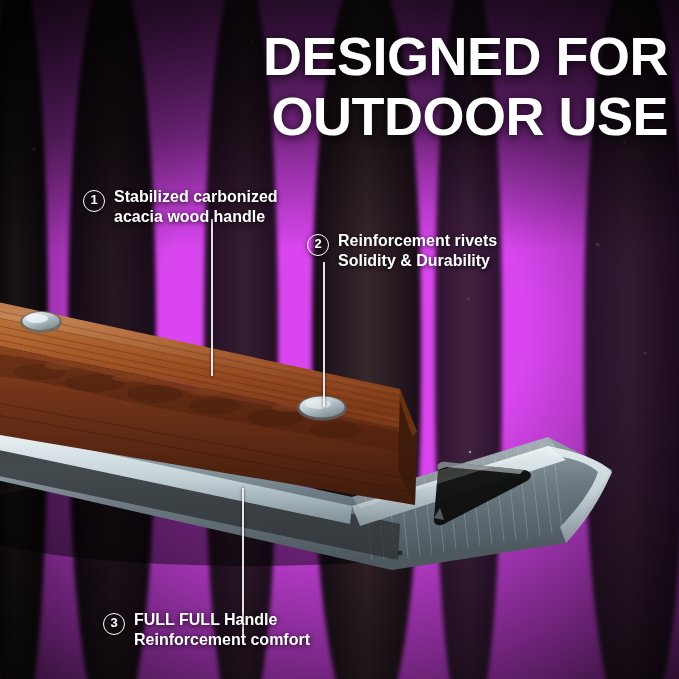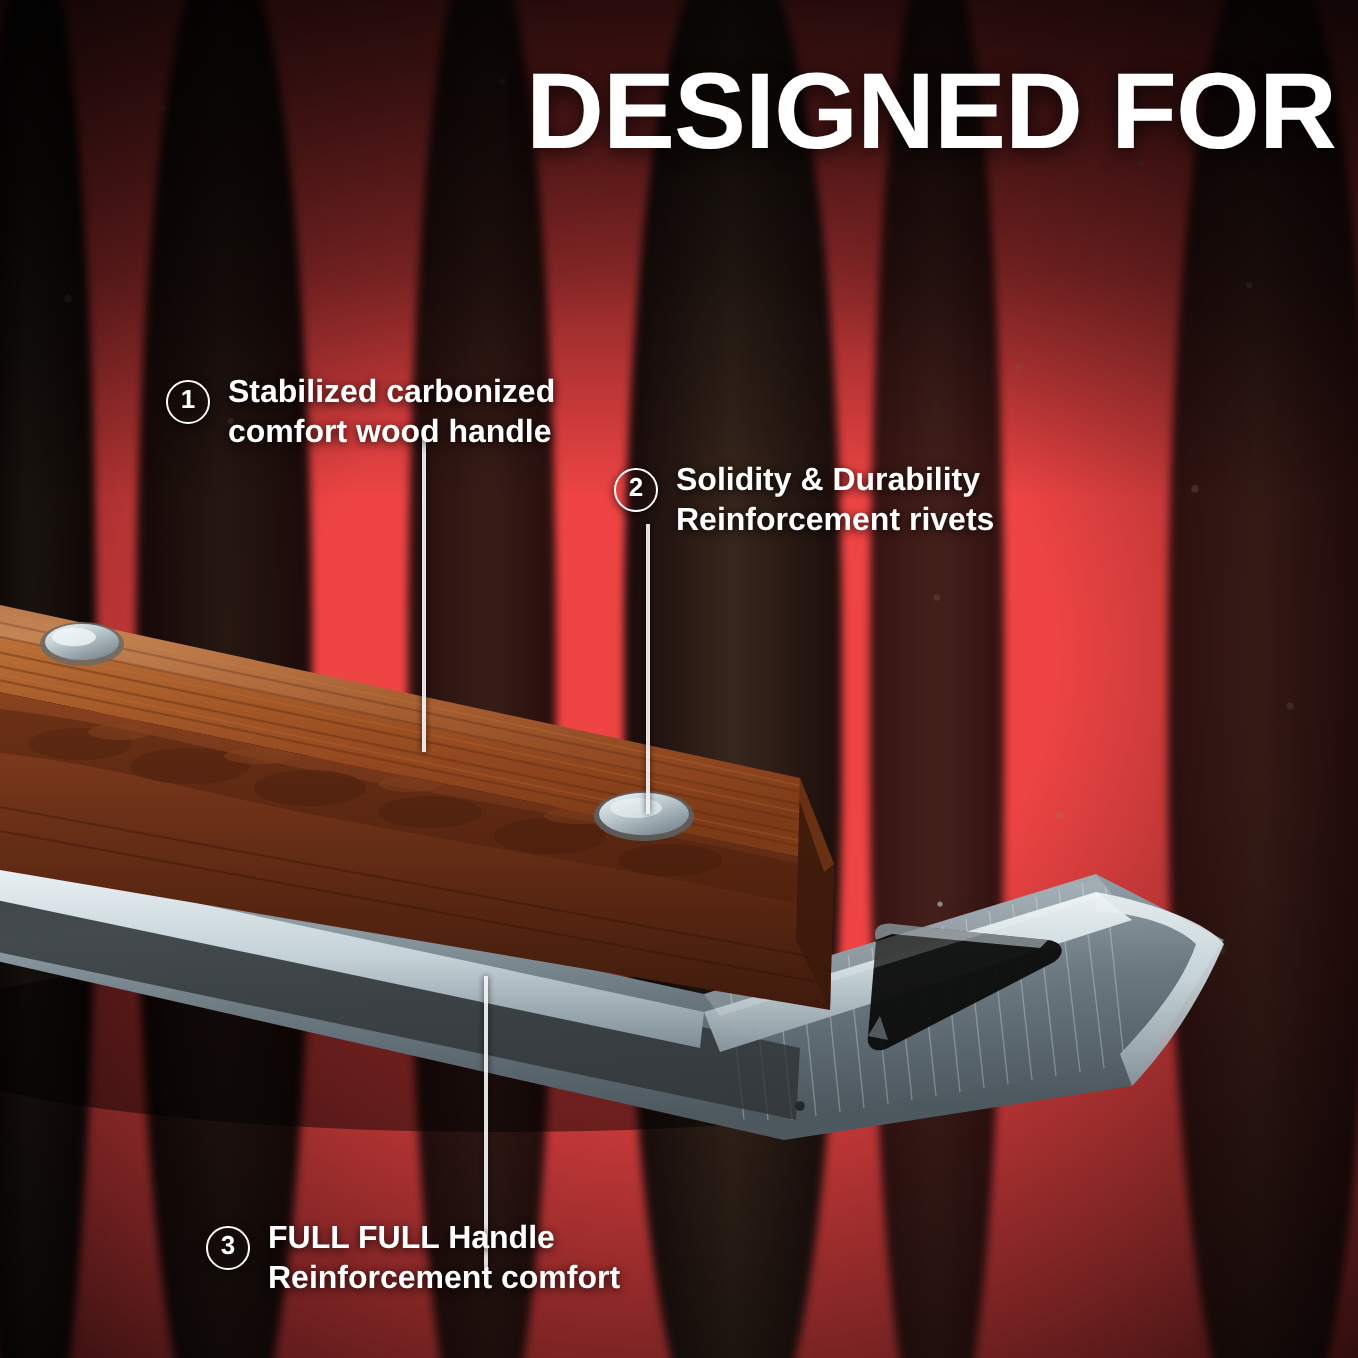--- a/index.html
+++ b/index.html
@@ -1,18 +1,18 @@
 <!DOCTYPE html>
 <html><head>
 <meta charset="utf-8">
 <style>
   html,body{margin:0;padding:0;background:#000;}
   #stage{
     position:relative;width:679px;height:679px;overflow:hidden;
-    background:#ef4444;
+    background:#d946ef;
     font-family:"Liberation Sans", sans-serif;
     -webkit-font-smoothing:antialiased;
   }
 
   
   .bg{position:absolute;inset:0;}
   .bg-base{
     background:
       radial-gradient(120% 90% at 78% 38%, #26251b 0%, rgba(18,17,12,0) 55%),
       radial-gradient(90% 70% at 20% 20%, #1a1913 0%, rgba(8,8,6,0) 60%),
@@ -259,39 +259,40 @@
       <g>
         <ellipse cx="322" cy="408" rx="25" ry="12.5" fill="#5d6366" opacity=".85"></ellipse>
         <ellipse cx="322" cy="407" rx="22.5" ry="10.6" fill="url(#rivetG)"></ellipse>
         <ellipse cx="318" cy="404" rx="13" ry="5" fill="#eef6f8" opacity=".6"></ellipse>
       </g>
     </g>
   </svg>
 
   <div class="headline">
     <div>DESIGNED FOR</div>
+    <div>OUTDOOR USE</div>
   </div>
 
   <div class="leader" style="left:211px;top:219px;height:157px;"></div>
   <div class="leader" style="left:323px;top:262px;height:145px;"></div>
   <div class="leader" style="left:242px;top:488px;height:152px;"></div>
 
   <div class="callout" id="c1">
     <div class="num">1</div>
     <div class="ctext">
       <div>Stabilized carbonized</div>
-      <div>comfort wood handle</div>
+      <div>acacia wood handle</div>
     </div>
   </div>
 
   <div class="callout" id="c2">
     <div class="num">2</div>
     <div class="ctext">
+      <div>Reinforcement rivets</div>
       <div>Solidity &amp; Durability</div>
-      <div>Reinforcement rivets</div>
     </div>
   </div>
 
   <div class="callout" id="c3">
     <div class="num">3</div>
     <div class="ctext">
       <div>FULL FULL Handle</div>
       <div>Reinforcement comfort</div>
     </div>
   </div>

